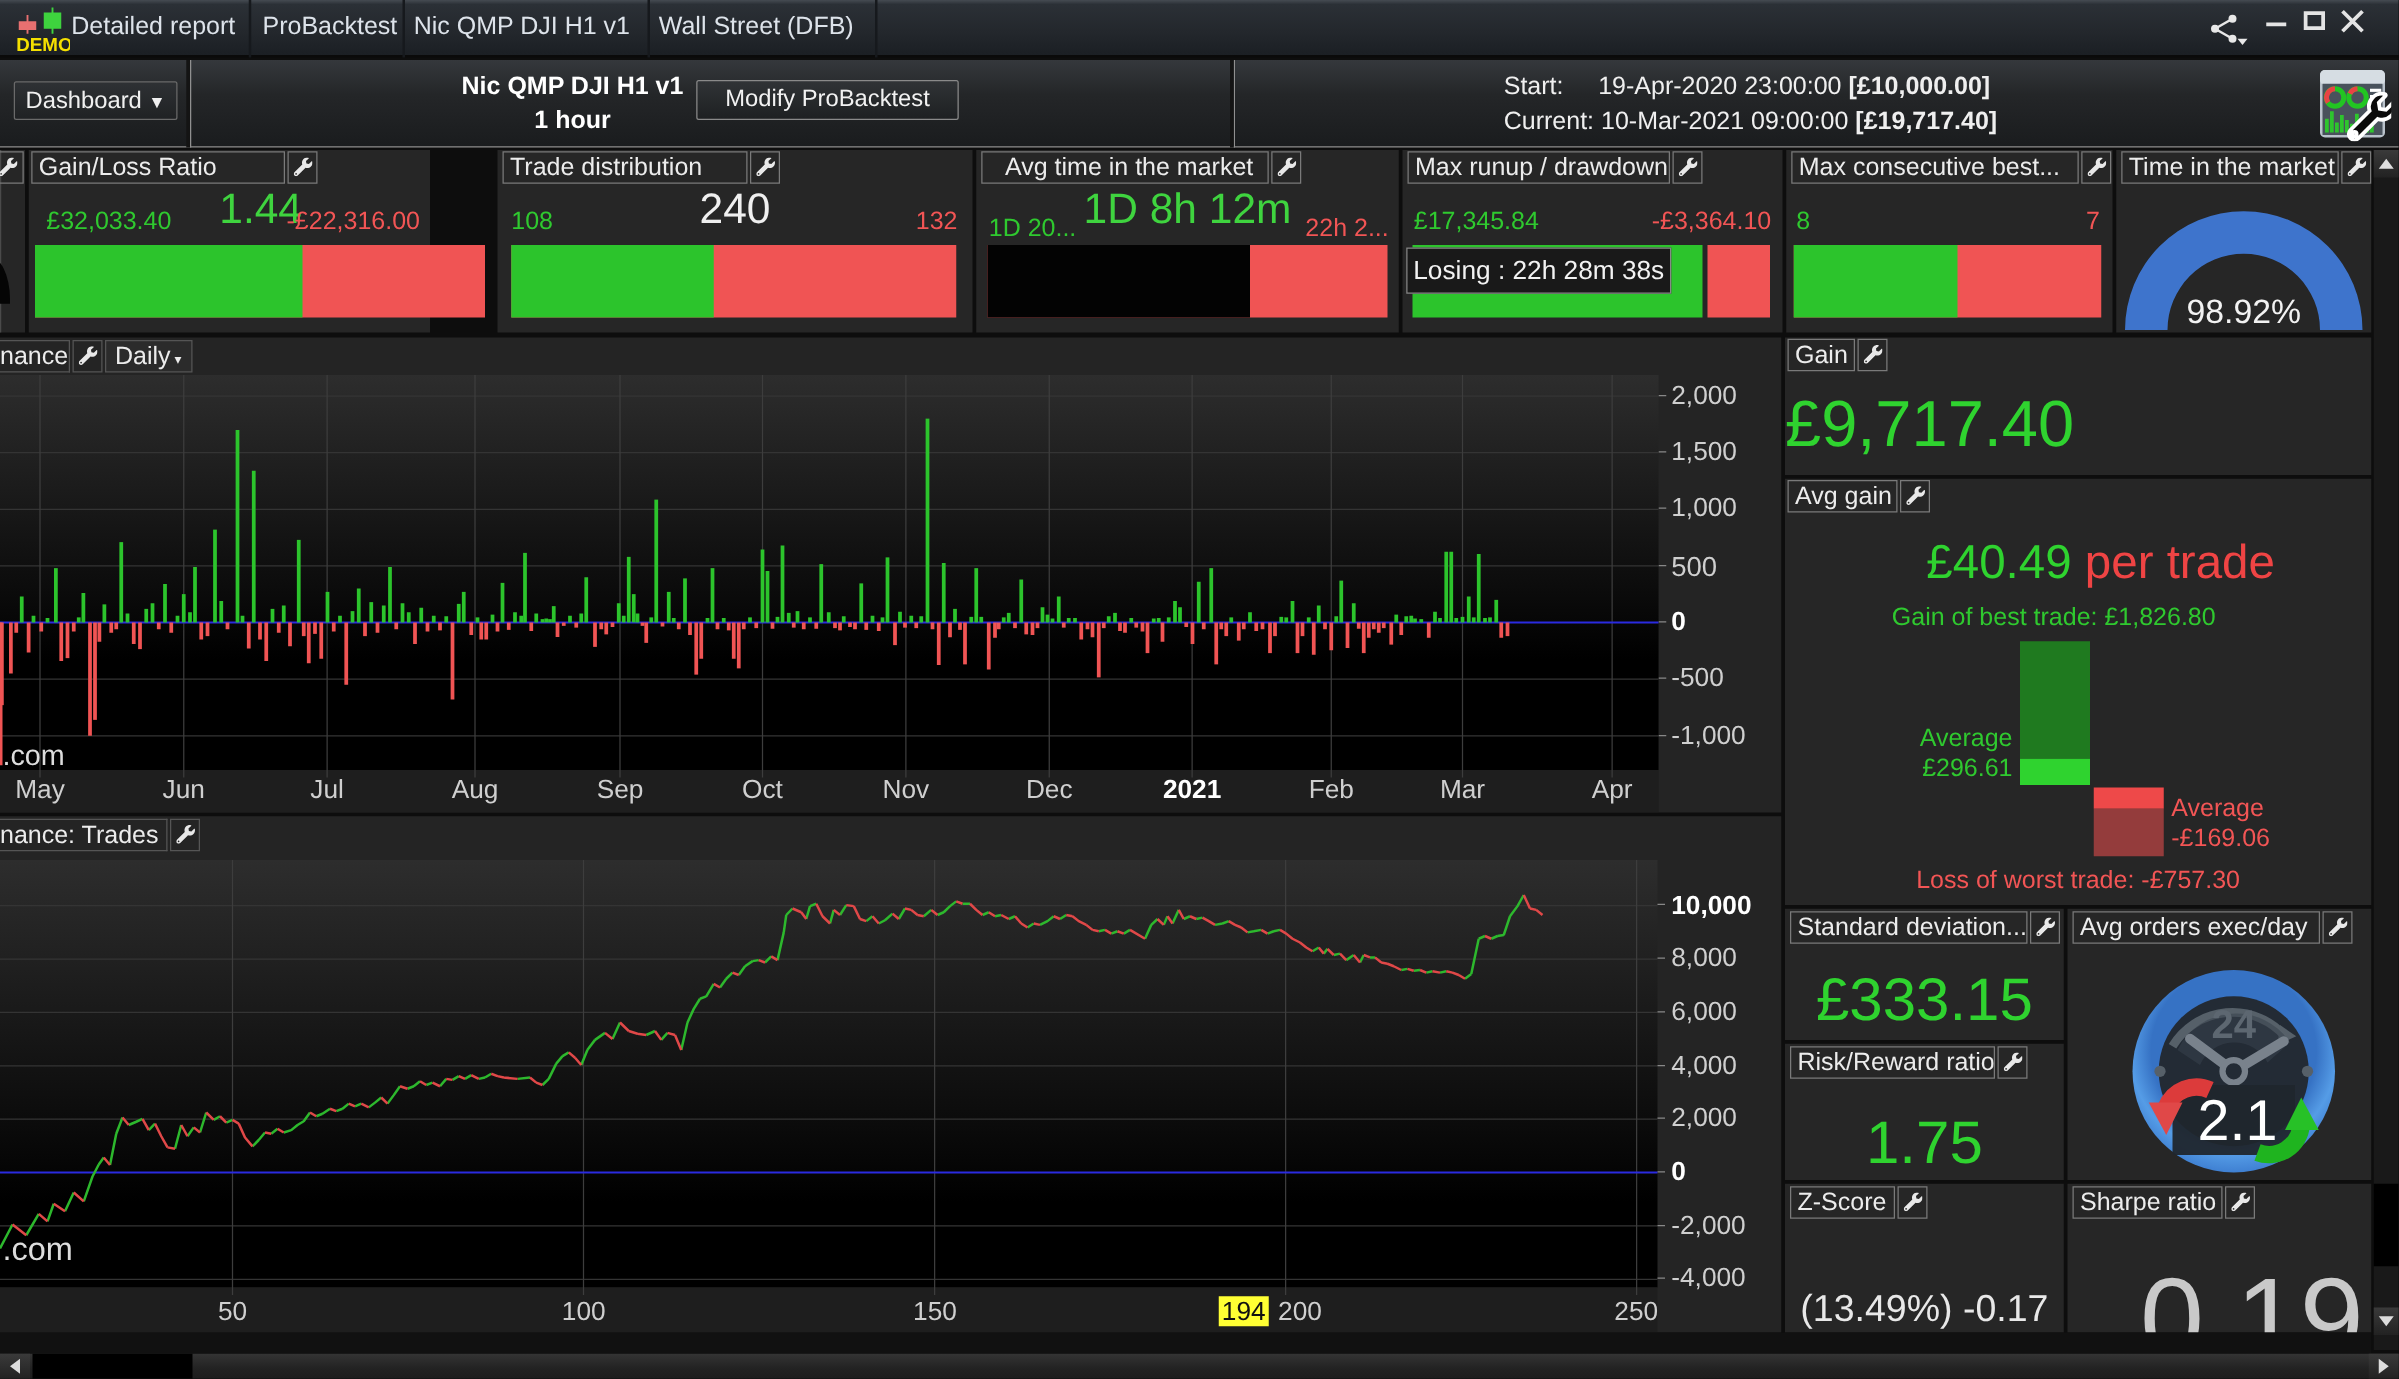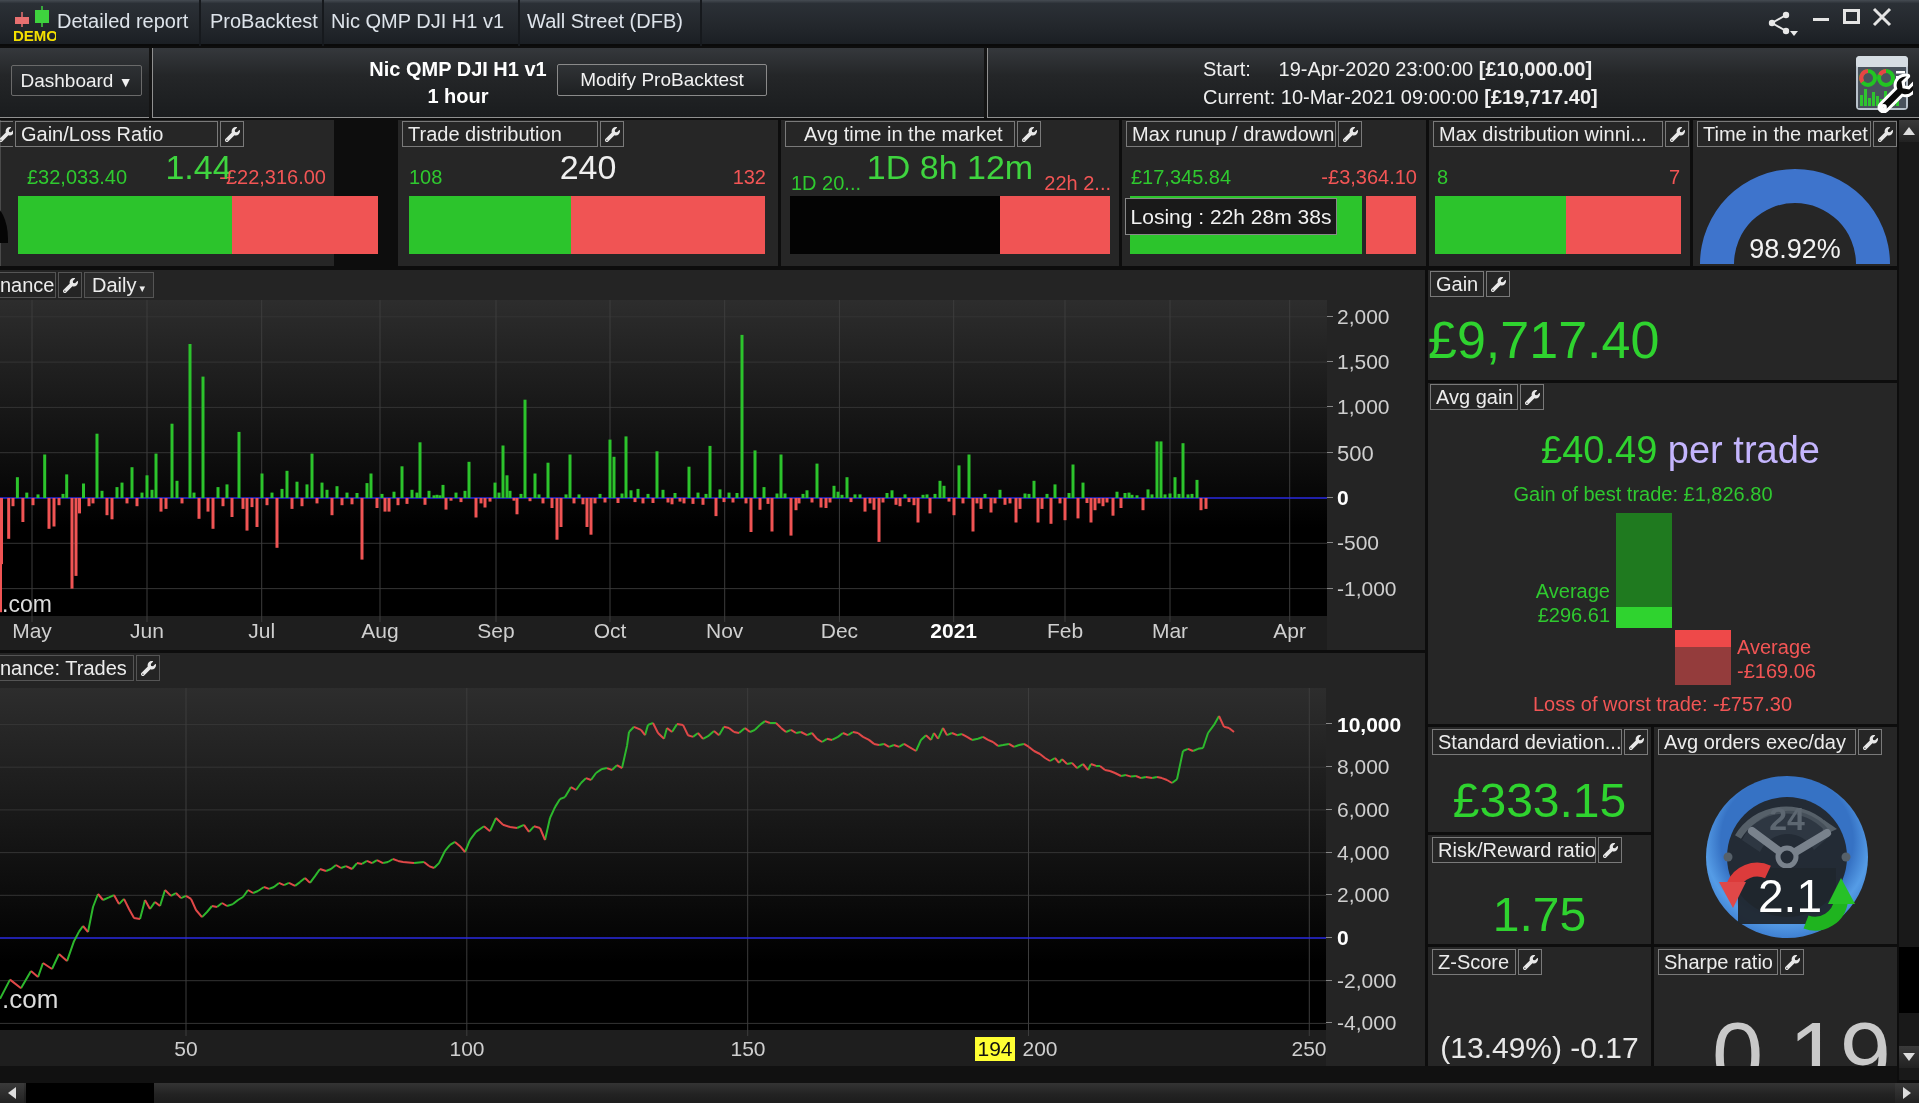--- a/index.html
+++ b/index.html
@@ -69,21 +69,21 @@
         <path d="M507.73 109.1c-2.24-9.03-13.54-12.09-20.12-5.51l-74.36 74.36-67.88-11.31-11.31-67.88 74.36-74.36c6.62-6.62 3.43-17.9-5.66-20.16-47.38-11.74-99.55.91-136.58 37.93-39.64 39.64-50.55 97.1-34.05 147.2L18.74 402.76c-24.99 24.99-24.99 65.51 0 90.5 24.99 24.99 65.51 24.99 90.5 0l213.21-213.21c50.12 16.71 107.47 5.68 147.37-34.22 37.07-37.07 49.7-89.32 37.91-136.73zM64 472c-13.25 0-24-10.75-24-24 0-13.26 10.75-24 24-24s24 10.74 24 24c0 13.25-10.75 24-24 24z" fill="#0a0a0a" stroke="#fff" stroke-width="42"></path>
       </g>
     </svg>
   </div>
 <div class="panel" style="left:0;top:120px;width:20px;height:146px;border-left:1px solid #4a4a4a">
     <div class="abs" style="left:-8px;top:1px;width:26px;height:26px;border:1px solid #7a7a7a;text-align:center;line-height:24px"><svg width="15" height="15" viewBox="0 0 512 512" style="vertical-align:middle">
         <path d="M507.73 109.1c-2.24-9.03-13.54-12.09-20.12-5.51l-74.36 74.36-67.88-11.31-11.31-67.88 74.36-74.36c6.62-6.62 3.43-17.9-5.66-20.16-47.38-11.74-99.55.91-136.58 37.93-39.64 39.64-50.55 97.1-34.05 147.2L18.74 402.76c-24.99 24.99-24.99 65.51 0 90.5 24.99 24.99 65.51 24.99 90.5 0l213.21-213.21c50.12 16.71 107.47 5.68 147.37-34.22 37.07-37.07 49.7-89.32 37.91-136.73zM64 472c-13.25 0-24-10.75-24-24 0-13.26 10.75-24 24-24s24 10.74 24 24c0 13.25-10.75 24-24 24z" fill="#e8e8e8"></path>
       </svg></div>
     <div class="abs" style="left:-12px;top:85px;width:19px;height:38px;background:#050505;border-top-right-radius:90%"></div>
   </div>
-<div class="panel" style="left:13px;top:120px;width:321px;height:146px">
+<div class="panel" style="left:23px;top:120px;width:321px;height:146px">
     <div style="position:absolute;left:2px;top:1px;width:203px;height:26px;border:1px solid #7a7a7a;color:#ececec;font-size:20px;line-height:25px;padding-left:5px;white-space:nowrap;overflow:hidden">Gain/Loss Ratio</div>
     <div style="position:absolute;left:207px;top:1px;width:24px;height:26px;border:1px solid #7a7a7a;text-align:center;line-height:24px"><svg width="15" height="15" viewBox="0 0 512 512" style="vertical-align:middle">
         <path d="M507.73 109.1c-2.24-9.03-13.54-12.09-20.12-5.51l-74.36 74.36-67.88-11.31-11.31-67.88 74.36-74.36c6.62-6.62 3.43-17.9-5.66-20.16-47.38-11.74-99.55.91-136.58 37.93-39.64 39.64-50.55 97.1-34.05 147.2L18.74 402.76c-24.99 24.99-24.99 65.51 0 90.5 24.99 24.99 65.51 24.99 90.5 0l213.21-213.21c50.12 16.71 107.47 5.68 147.37-34.22 37.07-37.07 49.7-89.32 37.91-136.73zM64 472c-13.25 0-24-10.75-24-24 0-13.26 10.75-24 24-24s24 10.74 24 24c0 13.25-10.75 24-24 24z" fill="#e8e8e8"></path>
       </svg></div>
     <div class="abs" style="left:14px;top:46px;font-size:20px;color:#2fc92f">£32,033.40</div>
     <div class="abs" style="left:0;top:28px;width:371px;text-align:center;font-size:34px;color:#3fd43f">1.44</div>
     <div class="abs" style="right:8px;top:46px;font-size:20px;color:#f25555">-£22,316.00</div>
     <div class="abs" style="left:5px;top:76px;width:360px;height:58px;background:#f05454">
       <div style="width:214px;height:58px;background:#2cc42c"></div>
     </div>
@@ -117,21 +117,21 @@
     <div style="position:absolute;left:216px;top:1px;width:24px;height:26px;border:1px solid #7a7a7a;text-align:center;line-height:24px"><svg width="15" height="15" viewBox="0 0 512 512" style="vertical-align:middle">
         <path d="M507.73 109.1c-2.24-9.03-13.54-12.09-20.12-5.51l-74.36 74.36-67.88-11.31-11.31-67.88 74.36-74.36c6.62-6.62 3.43-17.9-5.66-20.16-47.38-11.74-99.55.91-136.58 37.93-39.64 39.64-50.55 97.1-34.05 147.2L18.74 402.76c-24.99 24.99-24.99 65.51 0 90.5 24.99 24.99 65.51 24.99 90.5 0l213.21-213.21c50.12 16.71 107.47 5.68 147.37-34.22 37.07-37.07 49.7-89.32 37.91-136.73zM64 472c-13.25 0-24-10.75-24-24 0-13.26 10.75-24 24-24s24 10.74 24 24c0 13.25-10.75 24-24 24z" fill="#e8e8e8"></path>
       </svg></div>
     <div class="abs" style="left:9px;top:46px;font-size:20px;color:#2fc92f">£17,345.84</div>
     <div class="abs" style="right:9px;top:46px;font-size:20px;color:#f25555">-£3,364.10</div>
     <div class="abs" style="left:8px;top:76px;width:232px;height:58px;background:#2cc42c"></div>
     <div class="abs" style="left:244px;top:76px;width:50px;height:58px;background:#f05454"></div>
     <div class="abs" style="left:3px;top:78px;width:212px;height:37px;background:#191919;border:1px solid #888;color:#f2f2f2;font-size:21px;line-height:35px;text-align:center;z-index:5">Losing : 22h 28m 38s</div>
   </div>
 <div class="panel" style="left:1429px;top:120px;width:261px;height:146px">
-    <div style="position:absolute;left:4px;top:1px;width:230px;height:26px;border:1px solid #7a7a7a;color:#ececec;font-size:20px;line-height:25px;padding-left:5px;white-space:nowrap;overflow:hidden">Max distribution winni...</div>
+    <div style="position:absolute;left:4px;top:1px;width:230px;height:26px;border:1px solid #7a7a7a;color:#ececec;font-size:20px;line-height:25px;padding-left:5px;white-space:nowrap;overflow:hidden">Max consecutive best...</div>
     <div style="position:absolute;left:236px;top:1px;width:24px;height:26px;border:1px solid #7a7a7a;text-align:center;line-height:24px"><svg width="15" height="15" viewBox="0 0 512 512" style="vertical-align:middle">
         <path d="M507.73 109.1c-2.24-9.03-13.54-12.09-20.12-5.51l-74.36 74.36-67.88-11.31-11.31-67.88 74.36-74.36c6.62-6.62 3.43-17.9-5.66-20.16-47.38-11.74-99.55.91-136.58 37.93-39.64 39.64-50.55 97.1-34.05 147.2L18.74 402.76c-24.99 24.99-24.99 65.51 0 90.5 24.99 24.99 65.51 24.99 90.5 0l213.21-213.21c50.12 16.71 107.47 5.68 147.37-34.22 37.07-37.07 49.7-89.32 37.91-136.73zM64 472c-13.25 0-24-10.75-24-24 0-13.26 10.75-24 24-24s24 10.74 24 24c0 13.25-10.75 24-24 24z" fill="#e8e8e8"></path>
       </svg></div>
     <div class="abs" style="left:8px;top:46px;font-size:20px;color:#2fc92f">8</div>
     <div class="abs" style="right:10px;top:46px;font-size:20px;color:#f25555">7</div>
     <div class="abs" style="left:6px;top:76px;width:246px;height:58px;background:#f05454">
       <div style="width:131px;height:58px;background:#2cc42c"></div>
     </div>
   </div>
 <div class="panel" style="left:1693px;top:120px;width:204px;height:146px">
@@ -537,21 +537,21 @@
     <div style="position:absolute;left:58px;top:1px;width:24px;height:26px;border:1px solid #7a7a7a;text-align:center;line-height:24px"><svg width="15" height="15" viewBox="0 0 512 512" style="vertical-align:middle">
         <path d="M507.73 109.1c-2.24-9.03-13.54-12.09-20.12-5.51l-74.36 74.36-67.88-11.31-11.31-67.88 74.36-74.36c6.62-6.62 3.43-17.9-5.66-20.16-47.38-11.74-99.55.91-136.58 37.93-39.64 39.64-50.55 97.1-34.05 147.2L18.74 402.76c-24.99 24.99-24.99 65.51 0 90.5 24.99 24.99 65.51 24.99 90.5 0l213.21-213.21c50.12 16.71 107.47 5.68 147.37-34.22 37.07-37.07 49.7-89.32 37.91-136.73zM64 472c-13.25 0-24-10.75-24-24 0-13.26 10.75-24 24-24s24 10.74 24 24c0 13.25-10.75 24-24 24z" fill="#e8e8e8"></path>
       </svg></div>
     <div class="abs" style="left:0;top:40px;width:469px;text-align:left;font-size:52px;color:#2fd32f">£9,717.40</div>
   </div>
 <div class="panel" style="left:1428px;top:383px;width:469px;height:341px">
     <div style="position:absolute;left:2px;top:1px;width:88px;height:26px;border:1px solid #7a7a7a;color:#ececec;font-size:20px;line-height:25px;padding-left:5px;white-space:nowrap;overflow:hidden">Avg gain</div>
     <div style="position:absolute;left:92px;top:1px;width:24px;height:26px;border:1px solid #7a7a7a;text-align:center;line-height:24px"><svg width="15" height="15" viewBox="0 0 512 512" style="vertical-align:middle">
         <path d="M507.73 109.1c-2.24-9.03-13.54-12.09-20.12-5.51l-74.36 74.36-67.88-11.31-11.31-67.88 74.36-74.36c6.62-6.62 3.43-17.9-5.66-20.16-47.38-11.74-99.55.91-136.58 37.93-39.64 39.64-50.55 97.1-34.05 147.2L18.74 402.76c-24.99 24.99-24.99 65.51 0 90.5 24.99 24.99 65.51 24.99 90.5 0l213.21-213.21c50.12 16.71 107.47 5.68 147.37-34.22 37.07-37.07 49.7-89.32 37.91-136.73zM64 472c-13.25 0-24-10.75-24-24 0-13.26 10.75-24 24-24s24 10.74 24 24c0 13.25-10.75 24-24 24z" fill="#e8e8e8"></path>
       </svg></div>
-    <div class="abs" style="left:18px;top:46px;width:469px;text-align:center;font-size:38px"><span style="color:#2fd32f">£40.49</span><span style="color:#c4b5fd"> per trade</span></div>
+    <div class="abs" style="left:18px;top:46px;width:469px;text-align:center;font-size:38px"><span style="color:#2fd32f">£40.49</span><span style="color:#ef4444"> per trade</span></div>
     <div class="abs" style="left:0;top:100px;width:430px;text-align:center;font-size:20px;color:#2fc92f">Gain of best trade: £1,826.80</div>
     <div class="abs" style="left:188px;top:130px;width:56px;height:94px;background:#1f7a1f"></div>
     <div class="abs" style="left:188px;top:224px;width:56px;height:21px;background:#2fd32f"></div>
     <div class="abs" style="left:247px;top:247px;width:56px;height:17px;background:#ee4949"></div>
     <div class="abs" style="left:247px;top:264px;width:56px;height:38px;background:#943c3c"></div>
     <div class="abs" style="left:0;top:196px;width:182px;text-align:right;font-size:20px;color:#2fc92f;line-height:24px">Average<br>£296.61</div>
     <div class="abs" style="left:309px;top:252px;font-size:20px;color:#f25555;line-height:24px">Average<br>-£169.06</div>
     <div class="abs" style="left:0;top:310px;width:469px;text-align:center;font-size:20px;color:#f25555">Loss of worst trade: -£757.30</div>
   </div>
 <div class="panel" style="left:1428px;top:727px;width:223px;height:105px">

